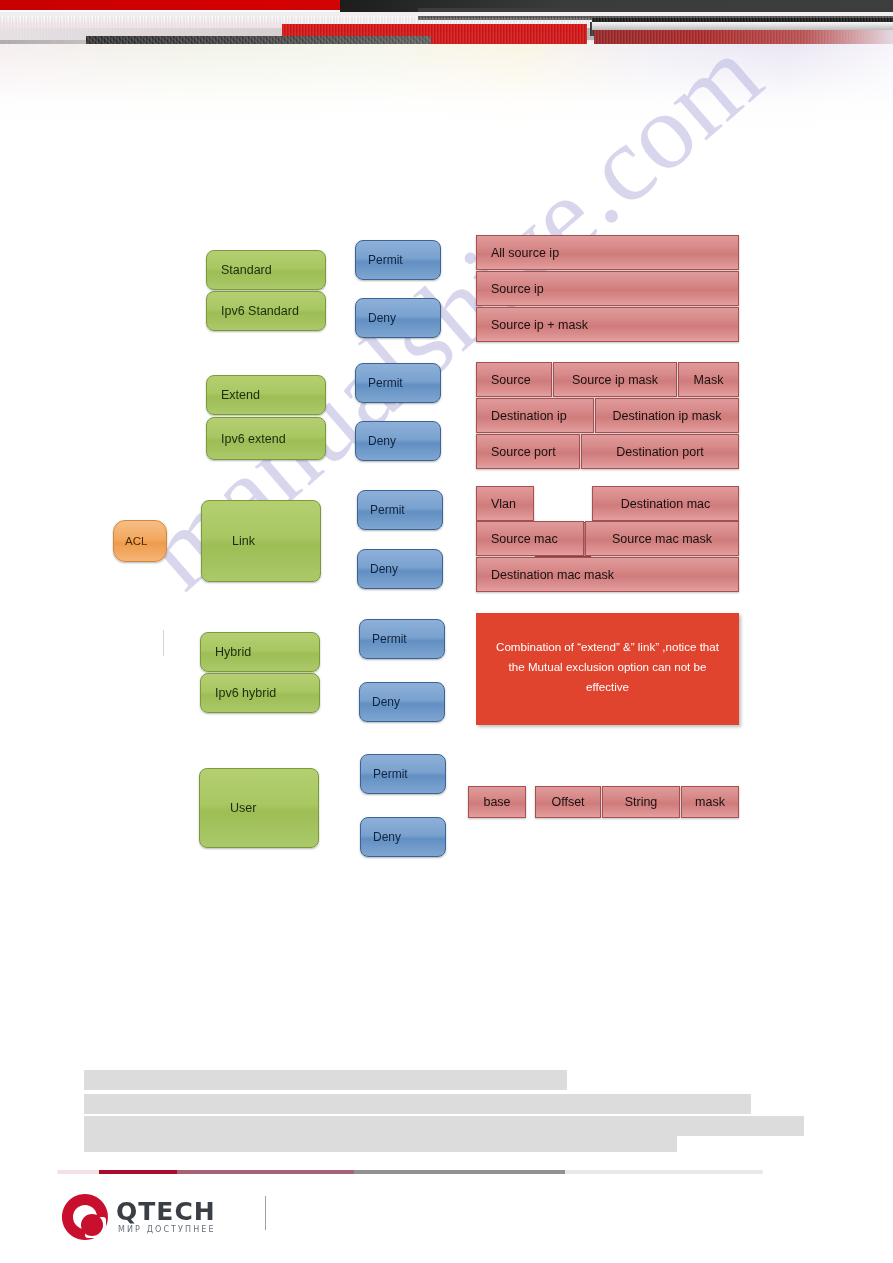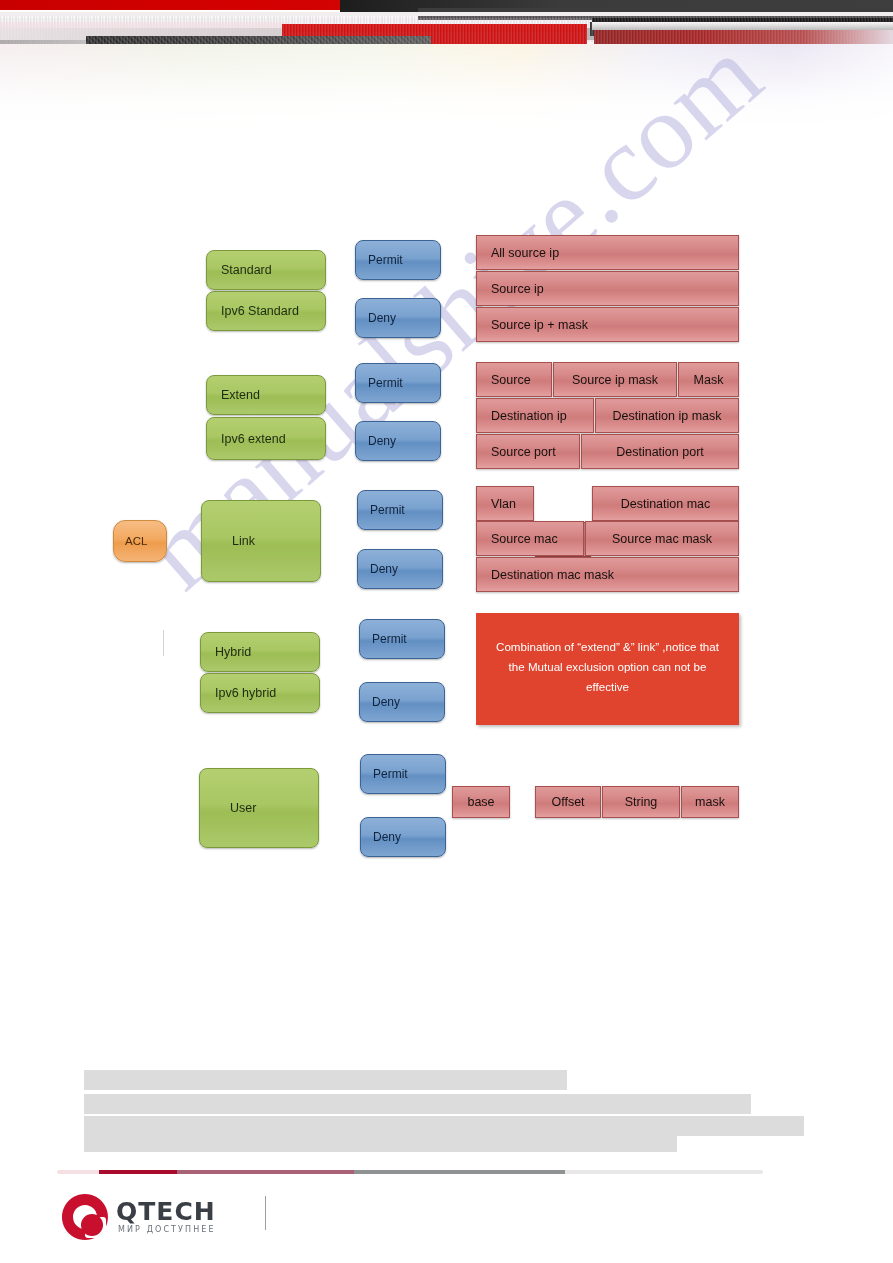--- a/index.html
+++ b/index.html
@@ -278,21 +278,21 @@
   <div class="node green tall" style="left:199px;top:768px;width:120px;height:80px;">
     <span>User</span>
   </div>
   <div class="node blue" style="left:360px;top:754px;width:86px;height:40px;">
     <span>Permit</span>
   </div>
   <div class="node blue" style="left:360px;top:817px;width:86px;height:40px;">
     <span>Deny</span>
   </div>
 
-  <div class="node red ctr" style="left:452px;top:786px;width:58px;height:32px;">
+  <div class="node red ctr" style="left:468px;top:786px;width:58px;height:32px;">
     <span>base</span>
   </div>
   <div class="node red ctr" style="left:535px;top:786px;width:66px;height:32px;">
     <span>Offset</span>
   </div>
   <div class="node red ctr" style="left:602px;top:786px;width:78px;height:32px;">
     <span>String</span>
   </div>
   <div class="node red ctr" style="left:681px;top:786px;width:58px;height:32px;">
     <span>mask</span>

